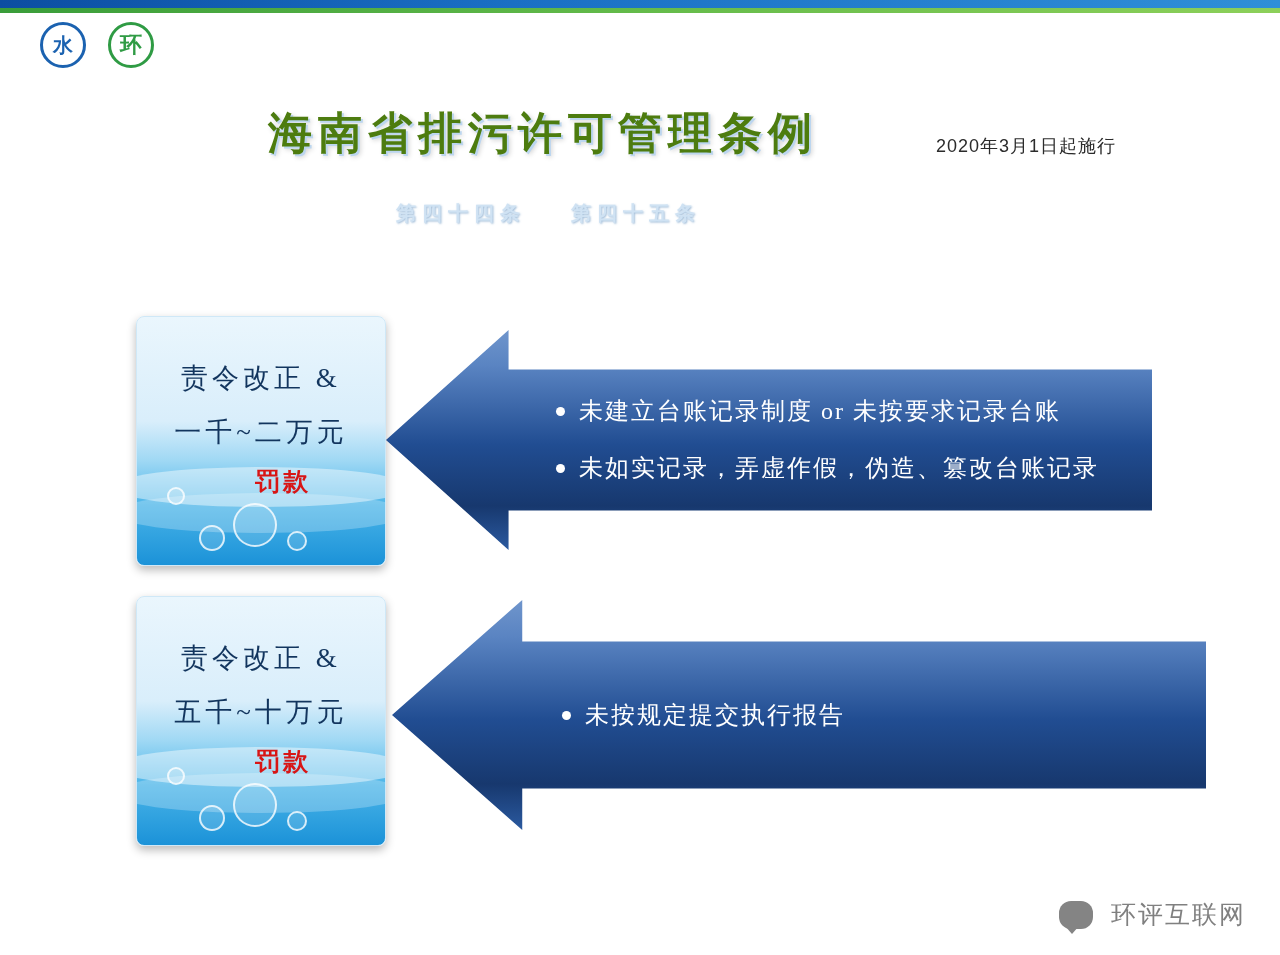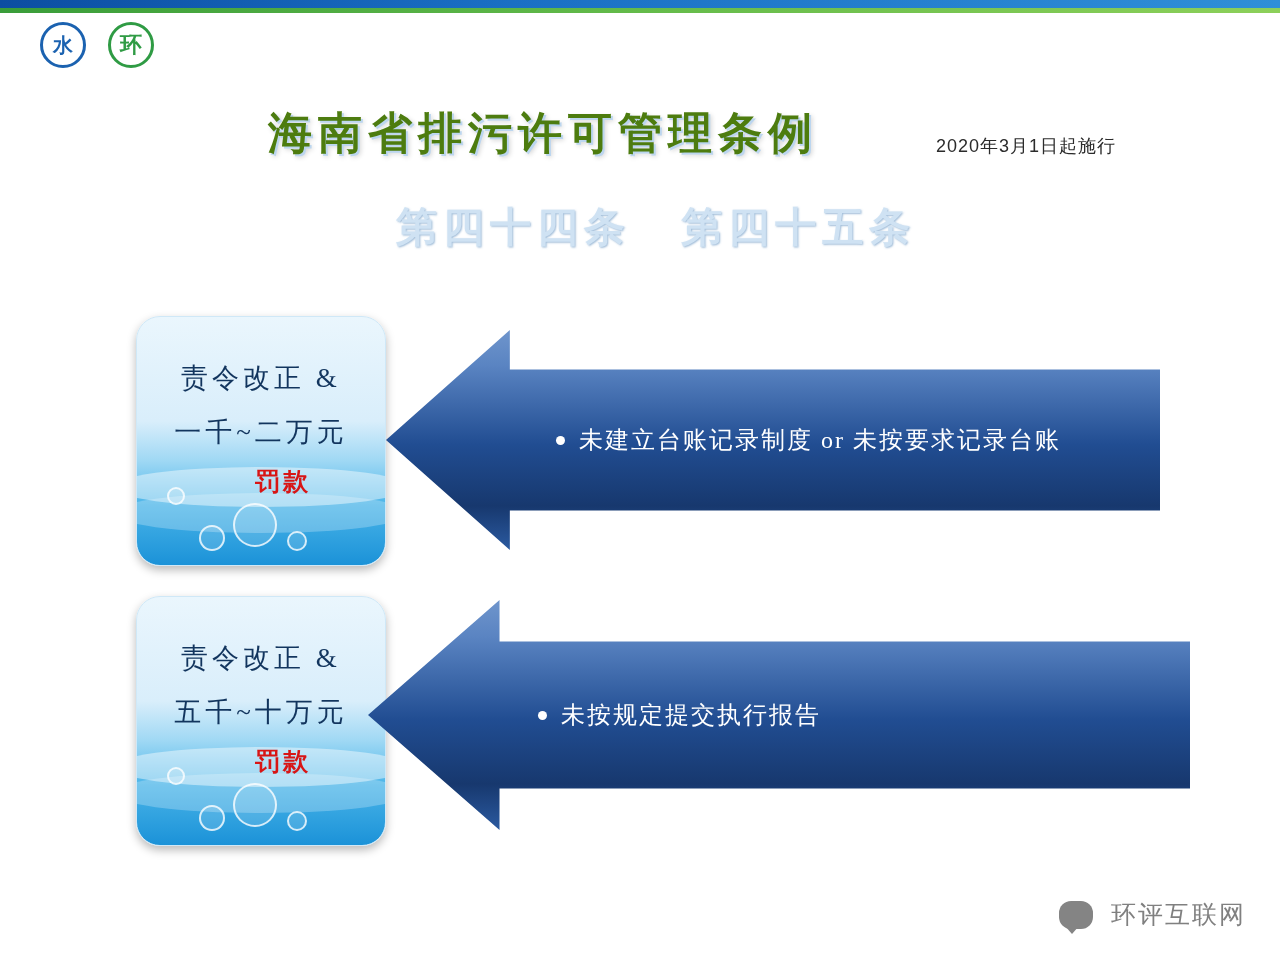--- a/index.html
+++ b/index.html
@@ -75,34 +75,34 @@
     font-family: "Liberation Sans", sans-serif;
     font-size: 18px;
     color: #2b2b2b;
     letter-spacing: 1px;
     white-space: nowrap;
   }
   .title-sub {
     position: absolute;
     left: 396px; top: 200px;
     font-family: "Liberation Serif", serif;
-    font-size: 41px;
+    font-size: 20px;
     font-weight: bold;
     letter-spacing: 6px;
     color: #cfe2f3;
     text-shadow: 1px 1px 2px rgba(120,160,200,0.7);
     white-space: nowrap;
   }
   .title-sub span + span { margin-left: 34px; }
 
   
   .water-box {
     position: absolute;
     width: 248px; height: 248px;
-    border-radius: 24px;
+    border-radius: 8px;
     background: linear-gradient(180deg, #eaf6fd 0%, #d9eefb 42%, #9fd8f4 58%, #49b4e8 76%, #1b92d8 100%);
     box-shadow: 0 4px 10px rgba(0,0,0,0.28);
     overflow: hidden;
     border: 1px solid #cfe8f7;
   }
   .water-box .bubble {
     position: absolute;
     border-radius: 50%;
     border: 2px solid rgba(255,255,255,0.78);
     background: rgba(255,255,255,0.14);
@@ -138,21 +138,20 @@
     padding-left: 44px;
   }
 
   
   .arrow {
     position: absolute;
     background: linear-gradient(180deg, #6f95cc 0%, #5a84c2 16%, #214d92 52%, #17386e 80%, #2b5aa0 100%);
     color: #ffffff;
     clip-path: polygon(0% 50%, 16% 0%, 16% 18%, 100% 18%, 100% 82%, 16% 82%, 16% 100%);
     box-shadow: 0 6px 12px rgba(0,0,0,0.25);
-    padding-left: 8px;
   }
   .arrow-inner {
     position: absolute;
     left: 170px;
     top: 0;
     right: 26px;
     bottom: 0;
     display: flex;
     flex-direction: column;
     justify-content: center;
@@ -243,38 +242,42 @@
     <div class="box-fine">罚款</div>
   </div>
 </div>
 
 <div class="arrow" style="left:386px; top:330px; width:766px; height:220px;">
   <div class="arrow-inner">
     <div class="bullet-row">
       <span class="bullet-dot"></span>
       <span class="bullet-text">未建立台账记录制度 or 未按要求记录台账</span>
     </div>
+    <div class="bullet-row">
+      <span class="bullet-dot"></span>
+      <span class="bullet-text">未如实记录，弄虚作假，伪造、篡改台账记录</span>
+    </div>
   </div>
 </div>
 
 <div class="water-box" style="left:136px; top:596px;">
   <div class="wave" style="top:150px;"></div>
   <div class="wave" style="top:176px; opacity:0.55;"></div>
   <div class="bubble" style="left:96px; top:186px; width:40px; height:40px;"></div>
   <div class="bubble" style="left:62px; top:208px; width:22px; height:22px;"></div>
   <div class="bubble" style="left:150px; top:214px; width:16px; height:16px;"></div>
   <div class="bubble" style="left:30px; top:170px; width:14px; height:14px;"></div>
   <div class="box-text">
     <div class="box-line">责令改正 &amp;</div>
     <div class="box-line">五千~十万元</div>
     <div class="box-fine">罚款</div>
   </div>
 </div>
 
-<div class="arrow" style="left:368px; top:600px; width:814px; height:230px;">
+<div class="arrow" style="left:392px; top:600px; width:814px; height:230px;">
   <div class="arrow-inner">
     <div class="bullet-row">
       <span class="bullet-dot"></span>
       <span class="bullet-text">未按规定提交执行报告</span>
     </div>
   </div>
 </div>
 
 <div class="footer-mark">
   <span class="wechat-icon"></span>

